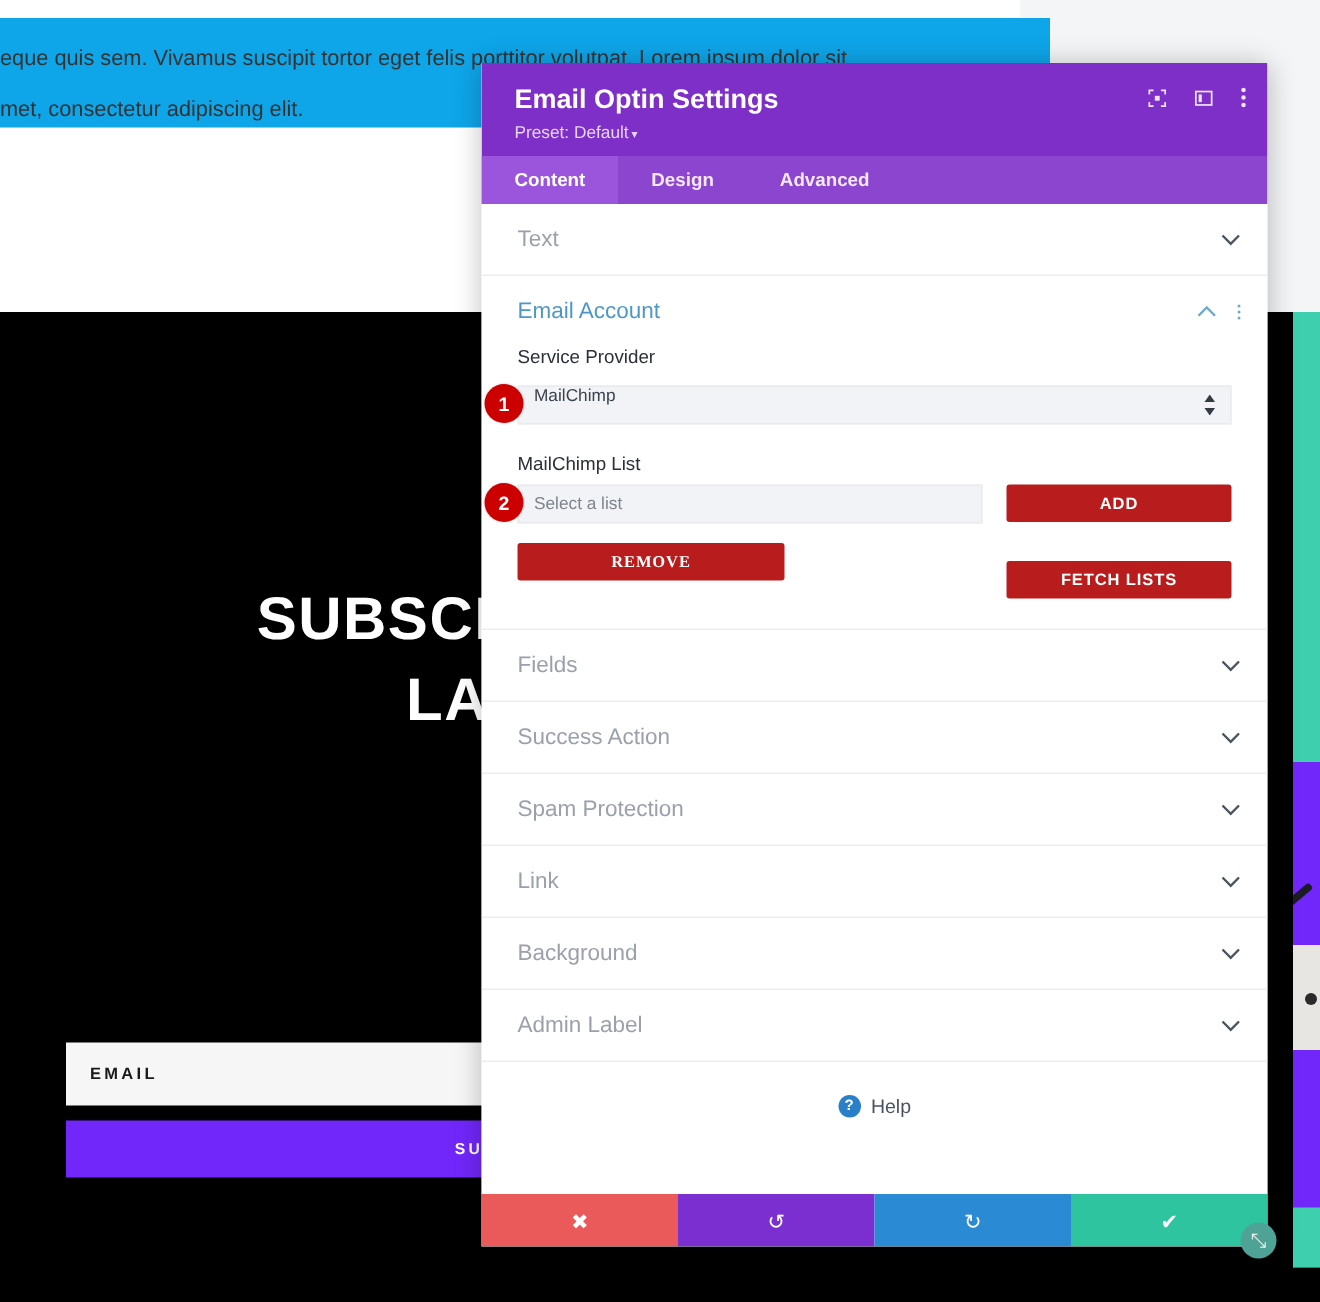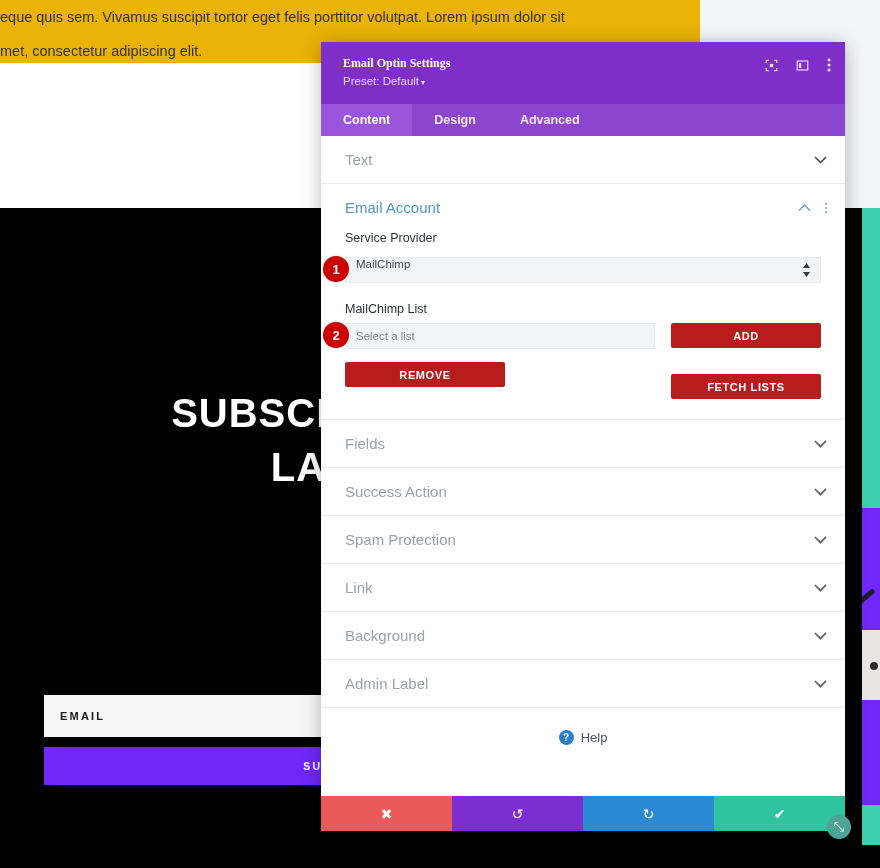--- a/index.html
+++ b/index.html
@@ -7,23 +7,23 @@
     width: 880px; height: 868px;
     overflow: hidden;
     font-family: "Liberation Sans", sans-serif;
     background: #ffffff;
   }
 
   
   #page-bg { position: absolute; inset: 0; background: #ffffff; }
 
   .bg-text-block {
-    position: absolute; left: 0; top: 0; width: 700px;
-    padding: 6px 0 0 0;
-    background: #eab308;
+    position: absolute; left: 0; top: 12px; width: 700px;
+    padding: 16px 0 0 0;
+    background: #0ea5e9;
   }
   .bg-line {
     font-size: 14.5px; color: #333; line-height: 1.55;
     white-space: nowrap;
   }
   .bg-line.l1 { padding-left: 0; }
   .bg-line.l2 { padding-left: 0; margin-top: 12px; }
 
   .bg-white-strip {
     position: absolute; left: 0; top: 0; width: 680px; height: 208px;
@@ -126,21 +126,21 @@
   }
 
   .m-header {
     background: #7a2fc4; 
     background: linear-gradient(to right, #7d2fc7, #7d2fc7);
     padding: 14px 18px 10px 22px;
     position: relative;
     height: 62px;
   }
   .m-title {
-    color: #ffffff; font-size: 12px; font-weight: 700; line-height: 1.2; font-family: Liberation Serif, serif;
+    color: #ffffff; font-size: 18px; font-weight: 700; line-height: 1.2;
   }
   .m-preset {
     color: #e6d5f5; font-size: 11.5px; margin-top: 5px;
   }
   .m-preset .caret { font-size: 8px; margin-left: 2px; }
   .m-header-icons {
     position: absolute; right: 14px; top: 16px;
     display: flex; align-items: center; gap: 18px;
   }
   .hicon { color: #f0e4fb; display: inline-flex; align-items: center; }
@@ -408,21 +408,21 @@
           <div class="badge" style="left:-22px; top:-1px;">2</div>
           <div class="text-input">
             <span>Select a list</span>
           </div>
           <button class="btn-dark" style="width:150px;">
             <span>ADD</span>
           </button>
         </div>
 
         <div style="display:flex; align-items:flex-start; gap:16px; margin-top:13px;">
-          <button class="btn-dark" style="width:160px;">
+          <button class="btn-dark" style="width:178px;font-family:Liberation Serif, serif;">
             <span>REMOVE</span>
           </button>
           <div style="flex:1;"></div>
           <button class="btn-dark" style="width:150px;margin-top:12px;">
             <span>FETCH LISTS</span>
           </button>
         </div>
 
       </div>
     </div>

